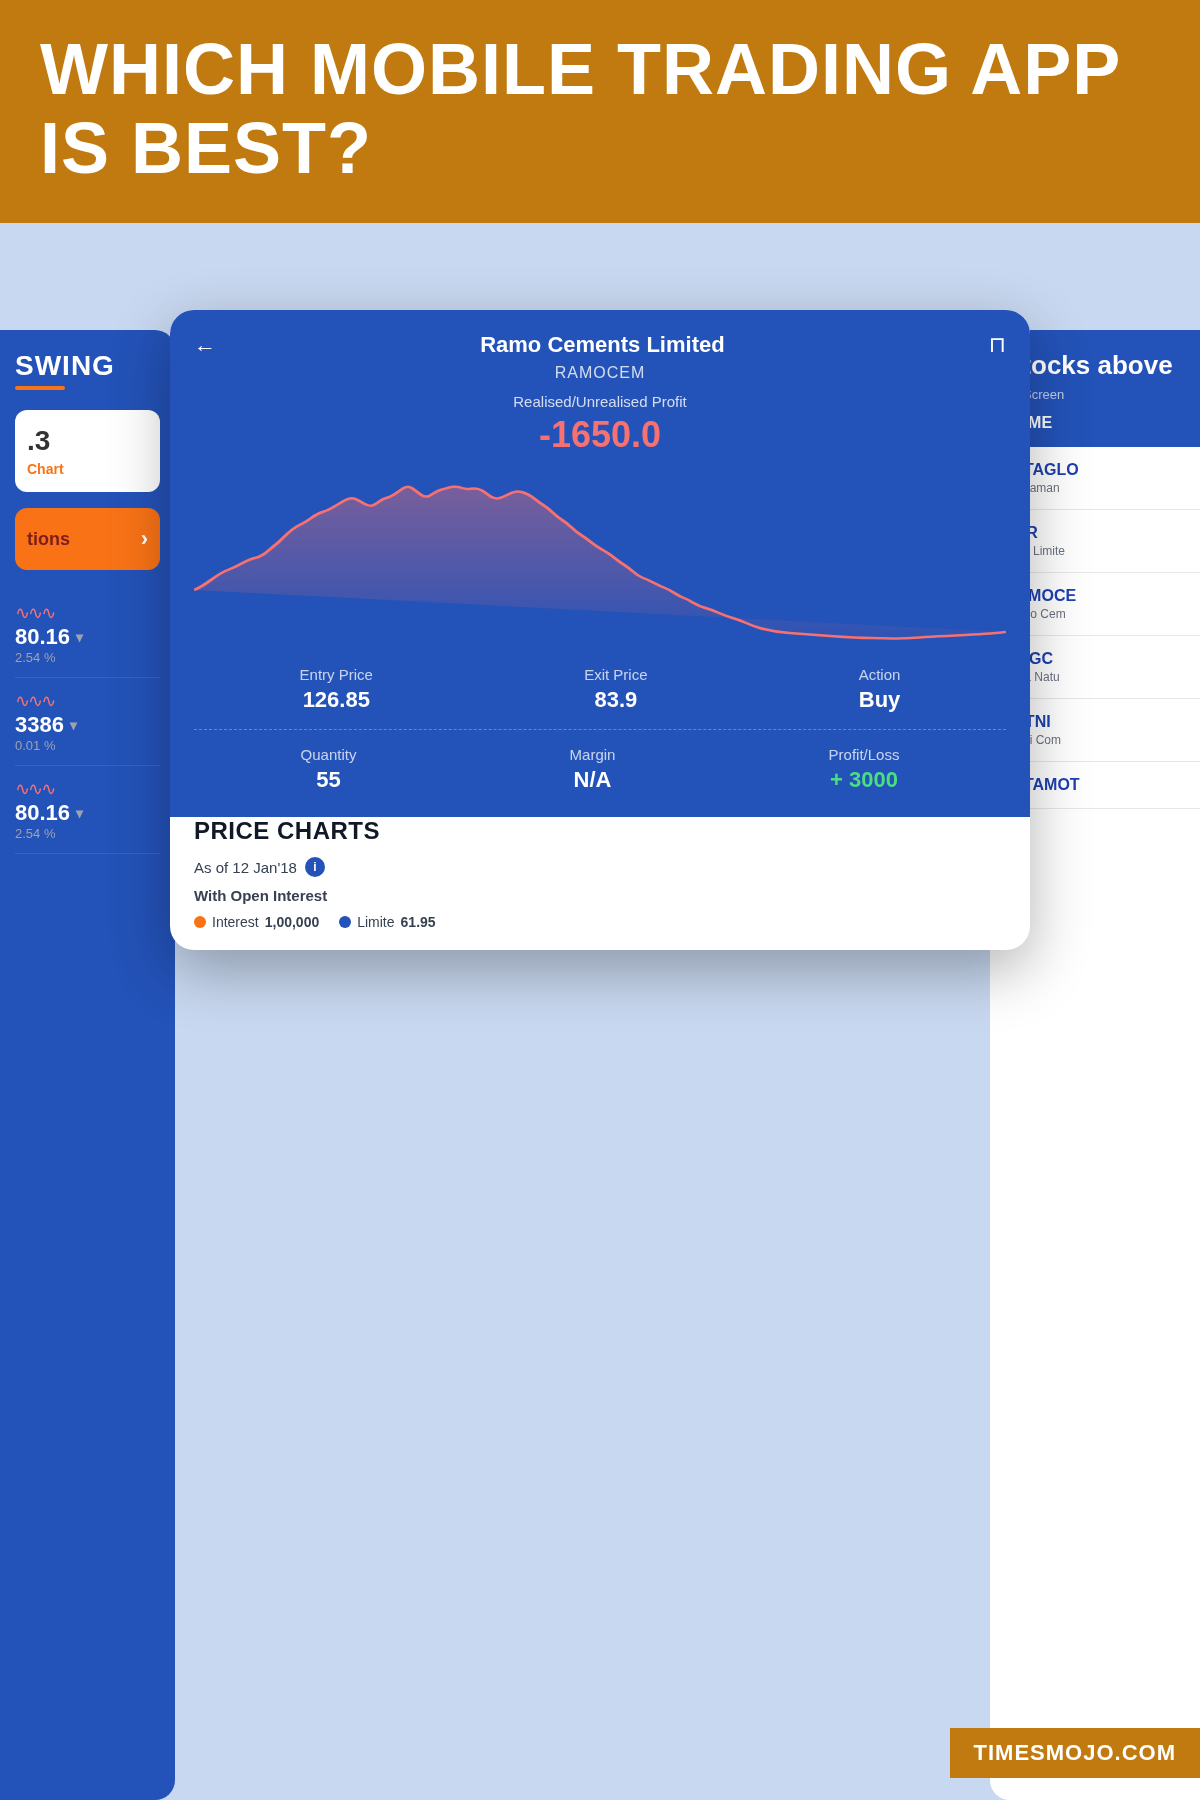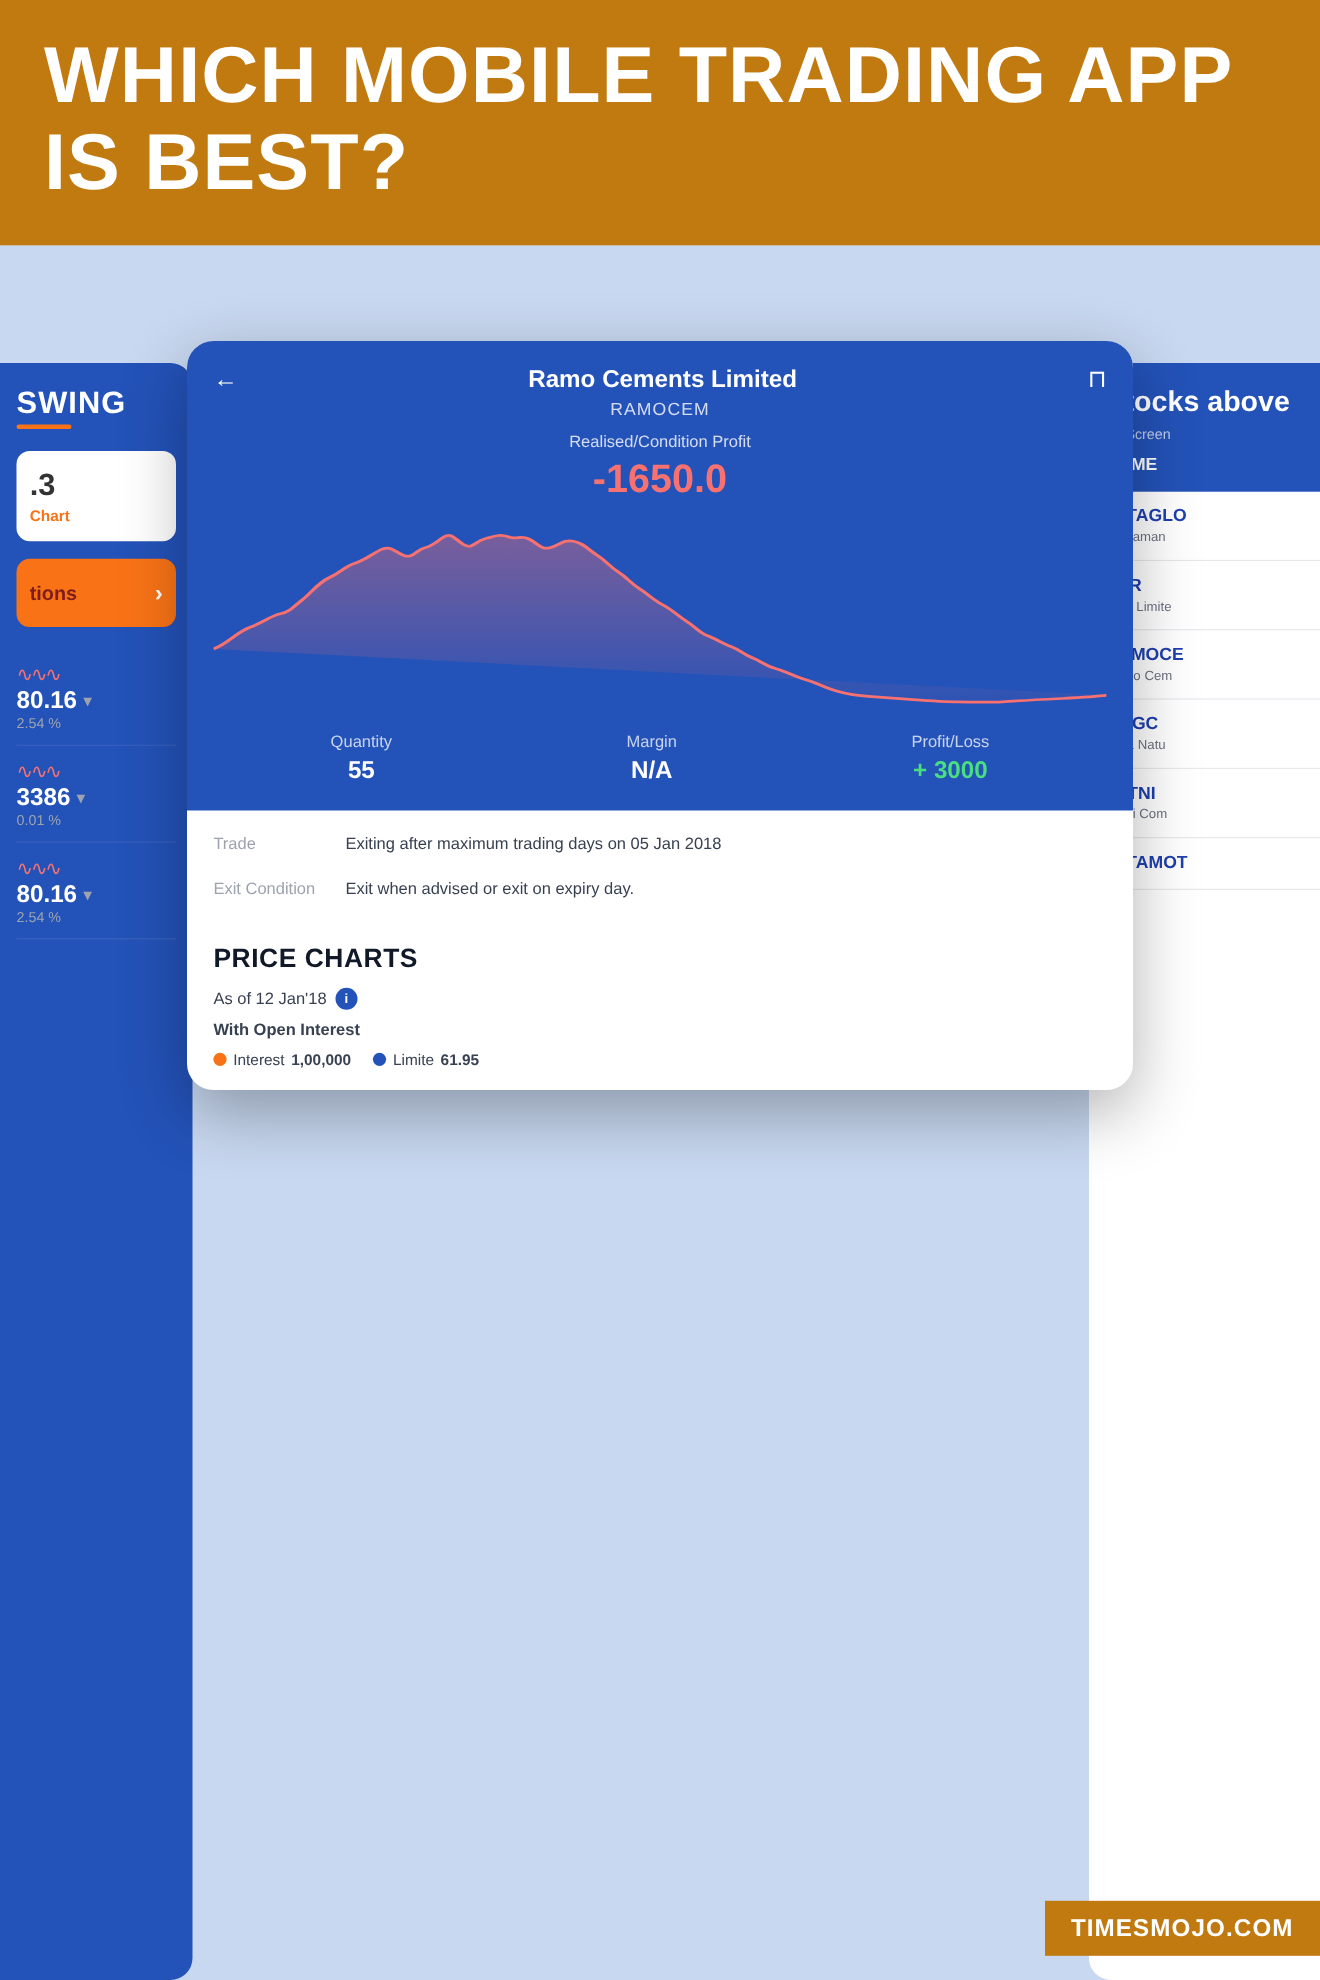--- a/index.html
+++ b/index.html
@@ -480,65 +480,69 @@
   <div class="card-blue">
 
     <div class="card-header">
       <span class="card-back-arrow">←</span>
       <span class="card-title">Ramo Cements Limited</span>
       <span class="card-bookmark">⊓</span>
     </div>
 
     <div class="card-ticker">RAMOCEM</div>
 
-    <div class="card-profit-label">Realised/Condition Profit</div>
+    <div class="card-profit-label">Realised/Unrealised Profit</div>
     <div class="card-profit-value">-1650.0</div>
 
     <div class="chart-area">
       <svg viewBox="0 0 600 180" preserveAspectRatio="none" xmlns="http://www.w3.org/2000/svg">
         <defs>
           <linearGradient id="chartGrad" x1="0" y1="0" x2="0" y2="1">
             <stop offset="0%" stop-color="#f87171" stop-opacity="0.4"></stop>
             <stop offset="100%" stop-color="#f87171" stop-opacity="0.05"></stop>
           </linearGradient>
         </defs>
 
         <path d="M0,120 C10,115 15,105 25,100 C35,95 38,90 45,88 C52,86 55,80 60,75 C65,70 70,60 78,55 C86,50 88,45 95,42 C102,39 105,35 112,30 C119,25 122,32 128,35 C134,38 136,30 142,28 C148,26 150,22 155,18 C160,14 162,20 168,25 C174,30 176,22 182,20 C188,18 192,15 198,18 C204,21 206,16 212,20 C218,24 220,30 226,28 C232,26 235,20 242,22 C249,24 252,30 258,35 C264,40 266,45 272,50 C278,55 280,60 286,65 C292,70 295,75 302,80 C309,85 312,90 318,95 C324,100 326,105 332,108 C338,111 342,115 348,118 C354,121 356,125 362,128 C368,131 370,135 378,138 C386,141 390,145 398,148 C406,151 410,155 418,158 C426,161 430,162 440,163 C450,164 460,165 470,166 C480,167 490,168 500,168 C510,168 520,169 530,168 C540,167 555,166 570,165 C585,164 595,163 600,162" fill="url(#chartGrad)" stroke="none"></path>
 
         <path d="M0,120 C10,115 15,105 25,100 C35,95 38,90 45,88 C52,86 55,80 60,75 C65,70 70,60 78,55 C86,50 88,45 95,42 C102,39 105,35 112,30 C119,25 122,32 128,35 C134,38 136,30 142,28 C148,26 150,22 155,18 C160,14 162,20 168,25 C174,30 176,22 182,20 C188,18 192,15 198,18 C204,21 206,16 212,20 C218,24 220,30 226,28 C232,26 235,20 242,22 C249,24 252,30 258,35 C264,40 266,45 272,50 C278,55 280,60 286,65 C292,70 295,75 302,80 C309,85 312,90 318,95 C324,100 326,105 332,108 C338,111 342,115 348,118 C354,121 356,125 362,128 C368,131 370,135 378,138 C386,141 390,145 398,148 C406,151 410,155 418,158 C426,161 430,162 440,163 C450,164 460,165 470,166 C480,167 490,168 500,168 C510,168 520,169 530,168 C540,167 555,166 570,165 C585,164 595,163 600,162" fill="none" stroke="#f87171" stroke-width="2.5"></path>
       </svg>
     </div>
 
+    <div class="trade-stats-top">
+      <div class="stat-item">
+        <div class="stat-label">Entry Price</div>
+        <div class="stat-value">126.85</div>
+      </div>
+      <div class="stat-item">
+        <div class="stat-label">Exit Price</div>
+        <div class="stat-value">83.9</div>
+      </div>
+      <div class="stat-item">
+        <div class="stat-label">Action</div>
+        <div class="stat-value">Buy</div>
+      </div>
+    </div>
 
     <div class="trade-stats-bottom">
       <div class="stat-item">
         <div class="stat-label">Quantity</div>
         <div class="stat-value">55</div>
       </div>
       <div class="stat-item">
         <div class="stat-label">Margin</div>
         <div class="stat-value">N/A</div>
       </div>
       <div class="stat-item">
         <div class="stat-label">Profit/Loss</div>
         <div class="stat-value positive">+ 3000</div>
       </div>
     </div>
   </div>
 
-  <div class="card-white">
-    <div class="detail-row">
-      <span class="detail-key">Trade</span>
-      <span class="detail-value">Exiting after maximum trading days on 05 Jan 2018</span>
-    </div>
-    <div class="detail-row">
-      <span class="detail-key">Exit Condition</span>
-      <span class="detail-value">Exit when advised or exit on expiry day.</span>
-    </div>
-  </div>
 
   <div class="price-charts-section">
     <div class="price-charts-title">PRICE CHARTS</div>
     <div class="price-charts-date">
       <span class="date-text">As of 12 Jan'18</span>
       <span class="info-icon">i</span>
     </div>
     <div class="open-interest-label">With Open Interest</div>
     <div class="legend-row">
       <div class="legend-item">

